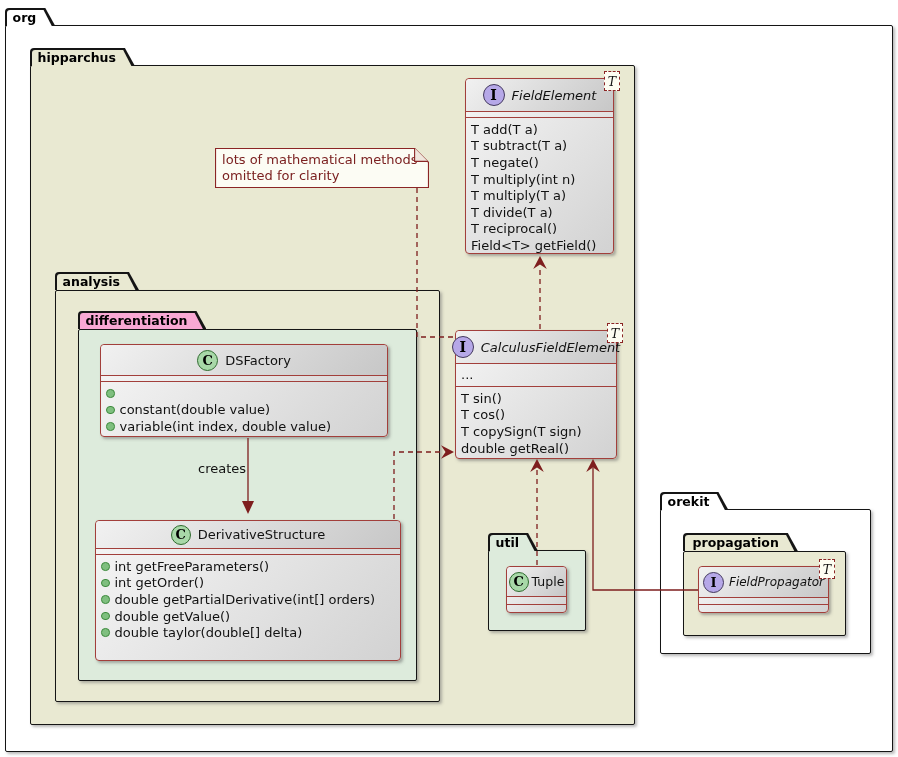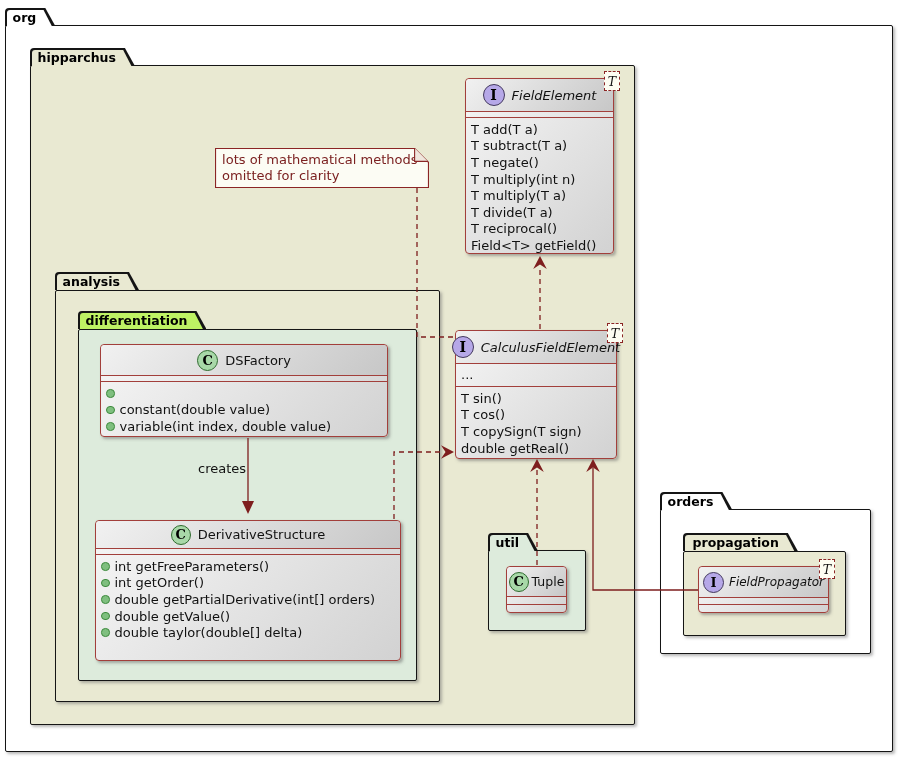--- a/index.html
+++ b/index.html
@@ -98,36 +98,36 @@
 
   <div class="pkg-body" style="left:55px; top:290px; width:383px; height:410px; background:#E9E9D2;"></div>
   <div class="pkg-tab" style="left:55px; top:272px;">
     <div class="pkg-tab-inner" style="background:#E9E9D2;">
       <span>analysis</span>
     </div>
   </div>
 
   <div class="pkg-body" style="left:78px; top:329px; width:337px; height:350px; background:#DDEBDC;"></div>
   <div class="pkg-tab" style="left:78px; top:311px;">
-    <div class="pkg-tab-inner" style="background:#bef264;text-align:center;">
+    <div class="pkg-tab-inner" style="background:#f9a8d4;text-align:center;">
       <span>differentiation</span>
     </div>
   </div>
 
   <div class="pkg-body" style="left:488px; top:550px; width:96px; height:79px; background:#DDEBDC;"></div>
   <div class="pkg-tab" style="left:488px; top:533px;">
     <div class="pkg-tab-inner" style="background:#DDEBDC;">
       <span>util</span>
     </div>
   </div>
 
   <div class="pkg-body" style="left:660px; top:509px; width:209px; height:143px; background:#FFFFFF;"></div>
   <div class="pkg-tab" style="left:660px; top:492px;">
     <div class="pkg-tab-inner" style="background:#FFFFFF;">
-      <span>orders</span>
+      <span>orekit</span>
     </div>
   </div>
 
   <div class="pkg-body" style="left:683px; top:551px; width:161px; height:83px; background:#E9E9D2;"></div>
   <div class="pkg-tab" style="left:683px; top:533px;">
     <div class="pkg-tab-inner" style="background:#E9E9D2;padding-left:8px;">
       <span>propagation</span>
     </div>
   </div>
 

